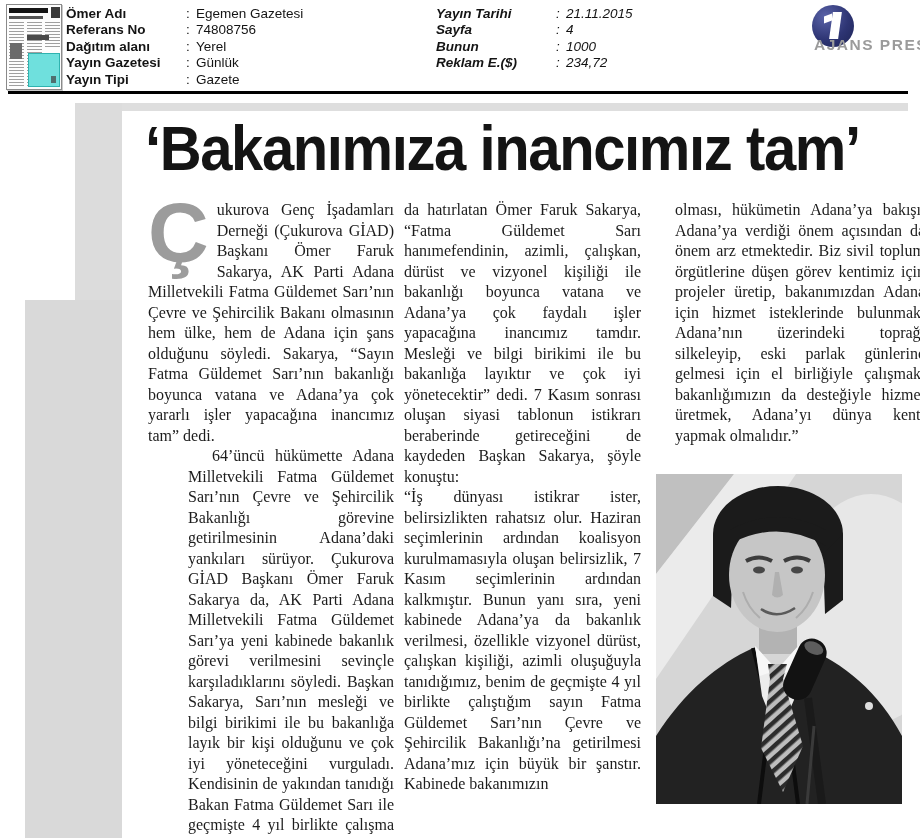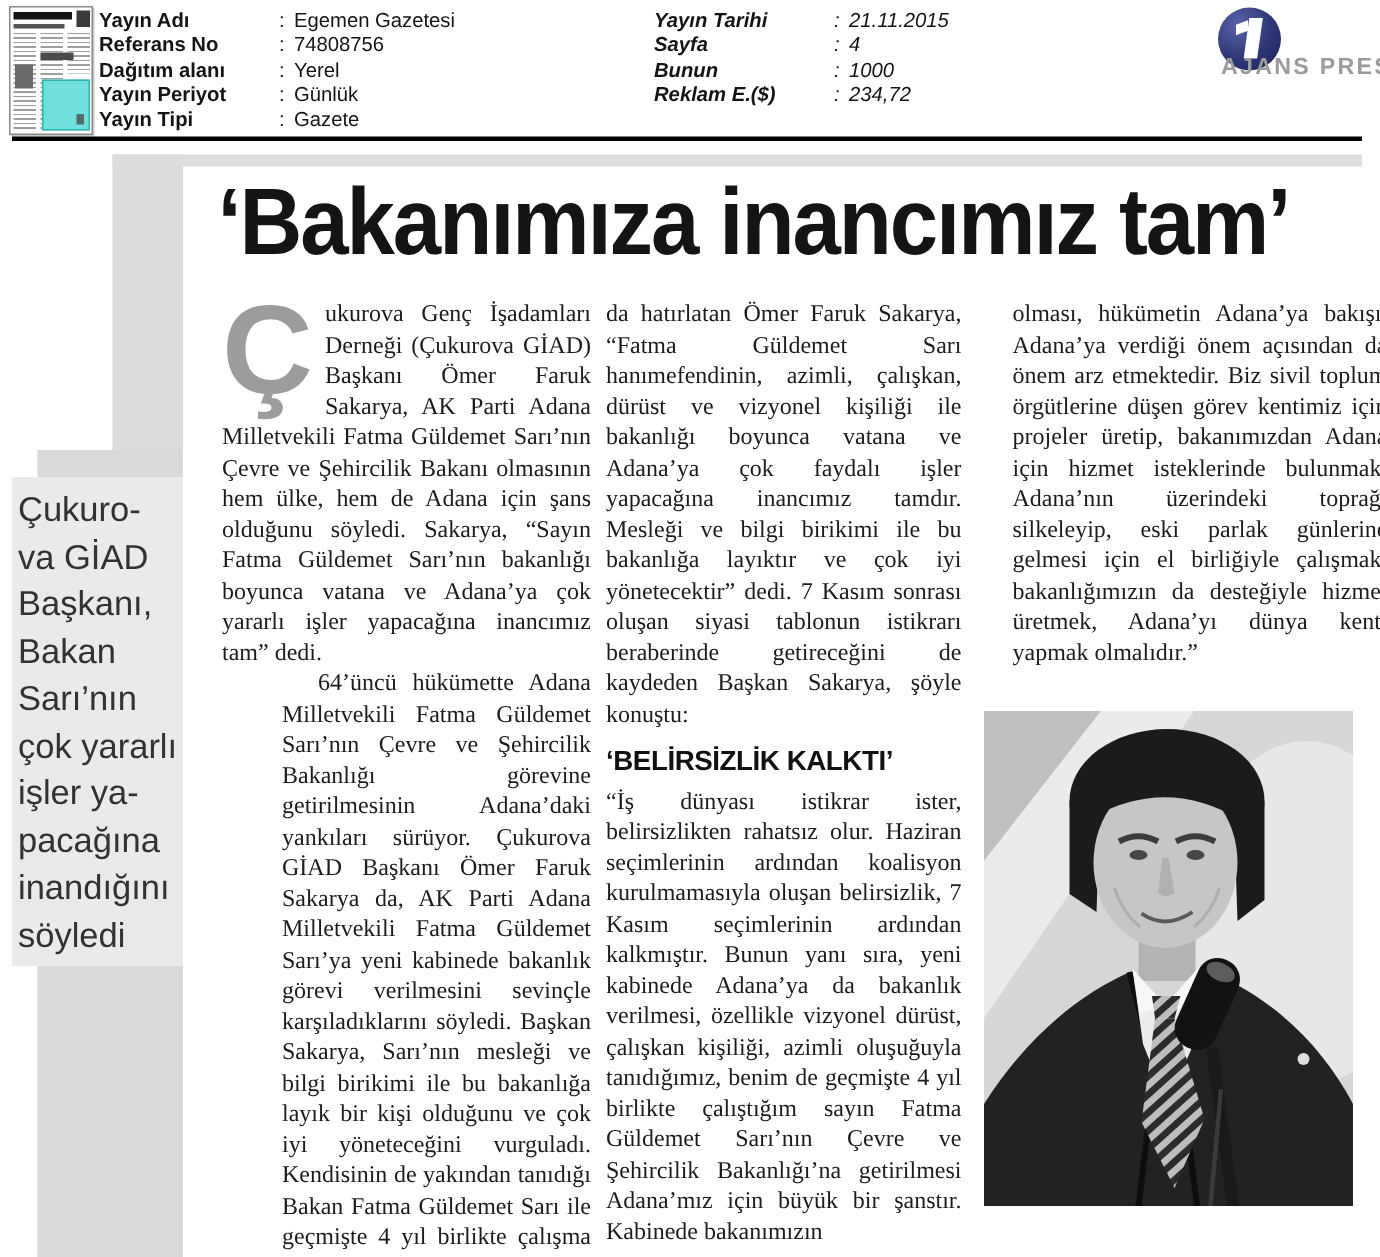--- a/index.html
+++ b/index.html
@@ -121,36 +121,36 @@
       <div class="t-col c3"></div>
       <div class="t-photo"></div>
       <div class="t-mark"></div>
       <div class="t-cyan">
         <div class="t-cyan-glyph"></div>
       </div>
     </div>
 
     <div class="meta-fields mf-left">
       <div class="meta-row">
-        <span class="meta-label">Yayın Adı</span>
+        <span class="meta-label">Ömer Adı</span>
         <span class="meta-colon">:</span>
         <span class="meta-value">Egemen Gazetesi</span>
       </div>
       <div class="meta-row">
         <span class="meta-label">Referans No</span>
         <span class="meta-colon">:</span>
         <span class="meta-value">74808756</span>
       </div>
       <div class="meta-row">
         <span class="meta-label">Dağıtım alanı</span>
         <span class="meta-colon">:</span>
         <span class="meta-value">Yerel</span>
       </div>
       <div class="meta-row">
-        <span class="meta-label">Yayın Periyot</span>
+        <span class="meta-label">Yayın Gazetesi</span>
         <span class="meta-colon">:</span>
         <span class="meta-value">Günlük</span>
       </div>
       <div class="meta-row">
         <span class="meta-label">Yayın Tipi</span>
         <span class="meta-colon">:</span>
         <span class="meta-value">Gazete</span>
       </div>
     </div>
 
@@ -187,41 +187,28 @@
   </div>
 
   <div class="header-rule"></div>
 
   <div class="scan-edge-top"></div>
   <div class="scan-edge-left-upper"></div>
   <div class="scan-edge-left-lower"></div>
 
   <div class="headline">‘Bakanımıza inancımız tam’</div>
 
-  <div class="pull-quote-box">
-    <div class="pull-quote">Çukuro-
-va GİAD
-Başkanı,
-Bakan
-Sarı’nın
-çok yararlı
-işler ya-
-pacağına
-inandığını
-söyledi</div>
-  </div>
 
   <div class="col col1">
     <p><span class="dropcap">Ç</span><span>ukurova Genç İşadamları Derneği (Çukurova GİAD) Başkanı Ömer Faruk Sakarya, AK Parti Adana Milletvekili Fatma Güldemet Sarı’nın Çevre ve Şehircilik Bakanı olmasının hem ülke, hem de Adana için şans olduğunu söyledi. Sakarya, “Sayın Fatma Güldemet Sarı’nın bakanlığı boyunca vatana ve Adana’ya çok yararlı işler yapacağına inancımız tam” dedi.</span></p>
     <p class="indent"><span>64’üncü hükümette Adana Milletvekili Fatma Güldemet Sarı’nın Çevre ve Şehircilik Bakanlığı görevine getirilmesinin Adana’daki yankıları sürüyor. Çukurova GİAD Başkanı Ömer Faruk Sakarya da, AK Parti Adana Milletvekili Fatma Güldemet Sarı’ya yeni kabinede bakanlık görevi verilmesini sevinçle karşıladıklarını söyledi. Başkan Sakarya, Sarı’nın mesleği ve bilgi birikimi ile bu bakanlığa layık bir kişi olduğunu ve çok iyi yöneteceğini vurguladı. Kendisinin de yakından tanıdığı Bakan Fatma Güldemet Sarı ile geçmişte 4 yıl birlikte çalışma imkanı bulduğunu</span></p>
   </div>
 
   <div class="col col2">
     <p><span>da hatırlatan Ömer Faruk Sakarya, “Fatma Güldemet Sarı hanımefendinin, azimli, çalışkan, dürüst ve vizyonel kişiliği ile bakanlığı boyunca vatana ve Adana’ya çok faydalı işler yapacağına inancımız tamdır. Mesleği ve bilgi birikimi ile bu bakanlığa layıktır ve çok iyi yönetecektir” dedi. 7 Kasım sonrası oluşan siyasi tablonun istikrarı beraberinde getireceğini de kaydeden Başkan Sakarya, şöyle konuştu:</span></p>
-    <h3 class="subhead">‘BELİRSİZLİK KALKTI’</h3>
     <p><span>“İş dünyası istikrar ister, belirsizlikten rahatsız olur. Haziran seçimlerinin ardından koalisyon kurulmamasıyla oluşan belirsizlik, 7 Kasım seçimlerinin ardından kalkmıştır. Bunun yanı sıra, yeni kabinede Adana’ya da bakanlık verilmesi, özellikle vizyonel dürüst, çalışkan kişiliği, azimli oluşuğuyla tanıdığımız, benim de geçmişte 4 yıl birlikte çalıştığım sayın Fatma Güldemet Sarı’nın Çevre ve Şehircilik Bakanlığı’na getirilmesi Adana’mız için büyük bir şanstır. Kabinede bakanımızın</span></p>
   </div>
 
   <div class="col col3">
     <p><span>olması, hükümetin Adana’ya bakışı, Adana’ya verdiği önem açısından da önem arz etmektedir. Biz sivil toplum örgütlerine düşen görev kentimiz için projeler üretip, bakanımızdan Adana için hizmet isteklerinde bulunmak, Adana’nın üzerindeki toprağı silkeleyip, eski parlak günlerine gelmesi için el birliğiyle çalışmak, bakanlığımızın da desteğiyle hizmet üretmek, Adana’yı dünya kenti yapmak olmalıdır.”</span></p>
   </div>
 
   <div class="photo">
     <svg viewBox="0 0 246 330" preserveAspectRatio="none">
       <defs>

